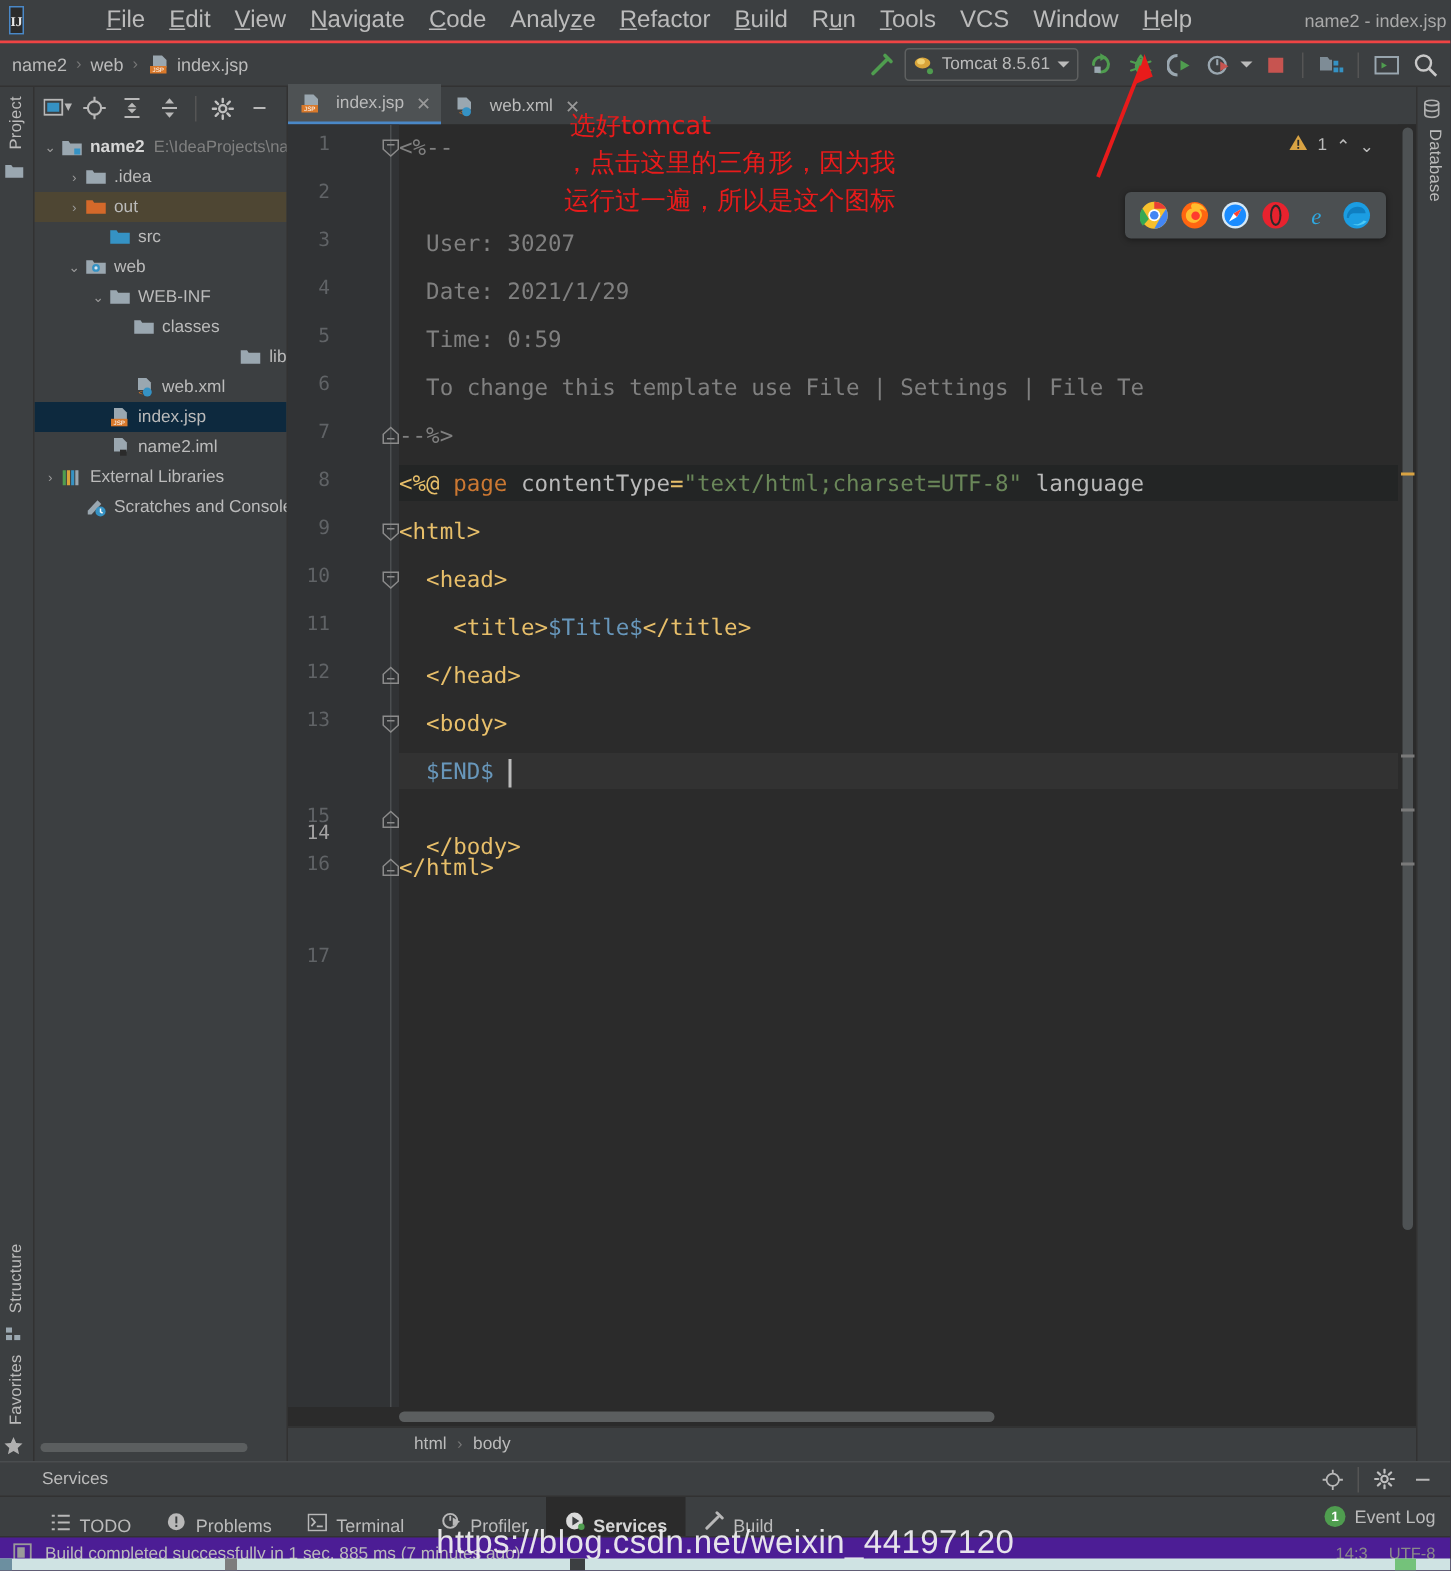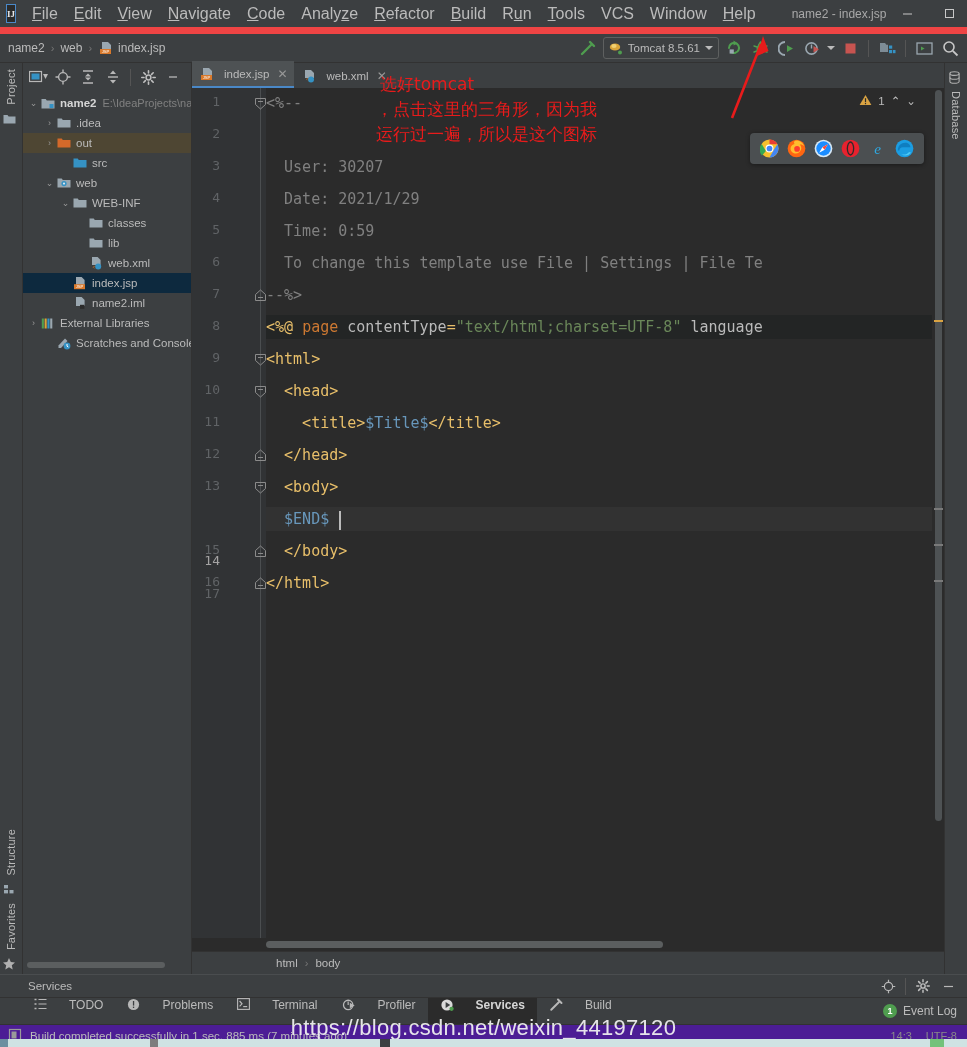--- a/index.html
+++ b/index.html
@@ -6,21 +6,21 @@
   body{
     width:967px;height:1047px;overflow:hidden;position:relative;
     font-family:"Liberation Sans","DejaVu Sans",sans-serif;
     font-size:12px;color:#bbbbbb;
     -webkit-font-smoothing:antialiased;
   }
   .app{position:absolute;inset:0;display:flex;flex-direction:column;background:#3c3f41;}
 
   
   .titlebar{height:27px;background:#3c3f41;display:flex;align-items:center;flex:none;
-            border-bottom:7px solid #ef4444;}
+            border-bottom:2px solid #ef4444;gap:39px;}
   .ij-logo{width:17px;height:17px;margin-left:6px;margin-right:8px;border:1px solid #4a88c7;
            background:#2b2b2b;color:#e8e8e8;font-size:9px;font-weight:bold;
            display:flex;align-items:center;justify-content:center;font-family:"Liberation Serif",serif;}
   .menu{display:flex;align-items:center;gap:0;}
   .menu-item{padding:3px 8px;color:#bbbbbb;font-size:16px;white-space:nowrap;}
   .menu-item u{text-decoration:underline;}
   .win-title{margin-left:28px;color:#a9a9a9;font-size:12px;white-space:nowrap;}
   .win-btns{margin-left:auto;display:flex;align-items:center;}
   .win-btn{width:42px;height:27px;display:flex;align-items:center;justify-content:center;
            color:#c8c8c8;font-size:13px;}
@@ -110,21 +110,21 @@
   .breadcrumbs .sep{color:#777;margin:0 7px;font-size:11px;}
 
   
   .services-strip{height:22px;flex:none;background:#3c3f41;display:flex;align-items:center;
                   padding-left:28px;font-size:11.5px;color:#bbbbbb;border-top:1px solid #4a4d4f;}
   .svc-tools{margin-left:auto;display:flex;align-items:center;gap:3px;padding-right:8px;}
 
   
   .btabs{height:26px;flex:none;background:#3c3f41;display:flex;align-items:center;
          border-top:1px solid #323232;padding-left:22px;}
-  .btab{height:26px;display:flex;align-items:flex-start;gap:22px;padding:0 12px;font-size:12px;color:#bbbbbb;}
+  .btab{height:26px;display:flex;align-items:flex-end;gap:6px;padding:0 12px;font-size:12px;color:#bbbbbb;}
   .btab.active{background:#2b2b2b;font-weight:bold;color:#d6d6d6;}
   .btabs-right{margin-left:auto;display:flex;align-items:center;gap:6px;padding-right:10px;}
   .evt-badge{width:14px;height:14px;border-radius:50%;background:#4f9d4f;color:#fff;font-size:9px;
              display:flex;align-items:center;justify-content:center;font-weight:bold;}
 
   
   .status{height:22px;flex:none;background:#4c1d95;display:flex;align-items:center;
           padding-left:8px;font-size:11.5px;color:#bbbbbb;border-top:1px solid #323232;gap:8px;}
   .status-right{margin-left:auto;display:flex;align-items:flex-end;gap:14px;padding-right:10px;
                 color:#8a8a8a;font-size:11px;}
@@ -403,21 +403,21 @@
           </div>
           <div class="row" style="padding-left: 52px;">
             <span class="arrow"></span>
             <span class="ico">
               <svg width="14" height="12" viewBox="0 0 14 12">
                 <path d="M0.5 1.5h4.2l1.1 1.6H13.5V10.5H0.5z" fill="#9aa7b0"></path>
               </svg>
             </span>
             <span class="lbl">classes</span>
           </div>
-          <div class="row" style="padding-left: 52px;">
+          <div class="row" style="padding-left: 52px; justify-content: flex-end;">
             <span class="arrow"></span>
             <span class="ico">
               <svg width="14" height="12" viewBox="0 0 14 12">
                 <path d="M0.5 1.5h4.2l1.1 1.6H13.5V10.5H0.5z" fill="#9aa7b0"></path>
               </svg>
             </span>
             <span class="lbl">lib</span>
           </div>
           <div class="row" style="padding-left: 52px;">
             <span class="arrow"></span>
@@ -551,40 +551,40 @@
             <div class="ln" style="top: 454px;">15</div>
             <div class="fold" style="top: 457px;"><svg width="13" height="13" viewBox="0 0 13 13">
                 <path d="M1.5 11.5h10v-6l-5-4.5-5 4.5z" fill="none" stroke="#8b8b8b" stroke-width="1"></path>
                 <line x1="4" y1="8.5" x2="9" y2="8.5" stroke="#8b8b8b" stroke-width="1"></line>
               </svg></div>
             <div class="ln" style="top: 486px;">16</div>
             <div class="fold" style="top: 489px;"><svg width="13" height="13" viewBox="0 0 13 13">
                 <path d="M1.5 11.5h10v-6l-5-4.5-5 4.5z" fill="none" stroke="#8b8b8b" stroke-width="1"></path>
                 <line x1="4" y1="8.5" x2="9" y2="8.5" stroke="#8b8b8b" stroke-width="1"></line>
               </svg></div>
-            <div class="ln" style="top: 498px;">17</div>
+            <div class="ln" style="top: 547px;">17</div>
           </div>
         <div class="code">
             <div class="cl cmt" style="top: 6px;">&lt;%--</div>
             <div class="cl cmt" style="top: 70px;">  User: 30207</div>
             <div class="cl cmt" style="top: 102px;">  Date: 2021/1/29</div>
             <div class="cl cmt" style="top: 134px;">  Time: 0:59</div>
             <div class="cl cmt" style="top: 166px;">  To change this template use File | Settings | File Te</div>
             <div class="cl cmt" style="top: 198px;">--%&gt;</div>
             <div class="jsp-dir" style="top: 227px; width: 690px;"></div>
             <div class="cl" style="top: 230px;"><span class="k-tag">&lt;%@</span> <span class="k-kw">page</span> <span class="k-attr">contentType</span><span class="k-tag">=</span><span class="k-str">"text/html;charset=UTF-8"</span> <span class="k-attr">language</span></div>
             <div class="cl" style="top: 262px;"><span class="k-tag">&lt;html&gt;</span></div>
             <div class="cl" style="top: 294px;"><span class="k-tag">  &lt;head&gt;</span></div>
             <div class="cl" style="top: 326px;"><span class="k-tag">    &lt;title&gt;</span><span class="k-tmpl">$Title$</span><span class="k-tag">&lt;/title&gt;</span></div>
             <div class="cl" style="top: 358px;"><span class="k-tag">  &lt;/head&gt;</span></div>
             <div class="cl" style="top: 390px;"><span class="k-tag">  &lt;body&gt;</span></div>
             <div class="cur-line" style="top: 419px;"></div>
             <div class="cl" style="top: 422px;">  <span class="k-tmpl">$END$</span></div>
             <div class="caret" style="top: 423px; left: 73px;"></div>
-            <div class="cl" style="top: 454px;"><span class="k-tag">  &lt;/body&gt;</span></div>
+            <div class="cl" style="top: 472px;"><span class="k-tag">  &lt;/body&gt;</span></div>
             <div class="cl" style="top: 486px;"><span class="k-tag">&lt;/html&gt;</span></div>
             <div class="cl" style="top: 518px;"></div>
           </div>
 
         <div class="warn-box">
           <span>
             <svg width="13" height="12" viewBox="0 0 13 12">
                 <path d="M6.5 1 L12.4 11 H0.6 Z" fill="#d9a343"></path>
                 <rect x="5.9" y="4.2" width="1.2" height="4" fill="#2b2b2b"></rect>
                 <rect x="5.9" y="9" width="1.2" height="1.2" fill="#2b2b2b"></rect>

